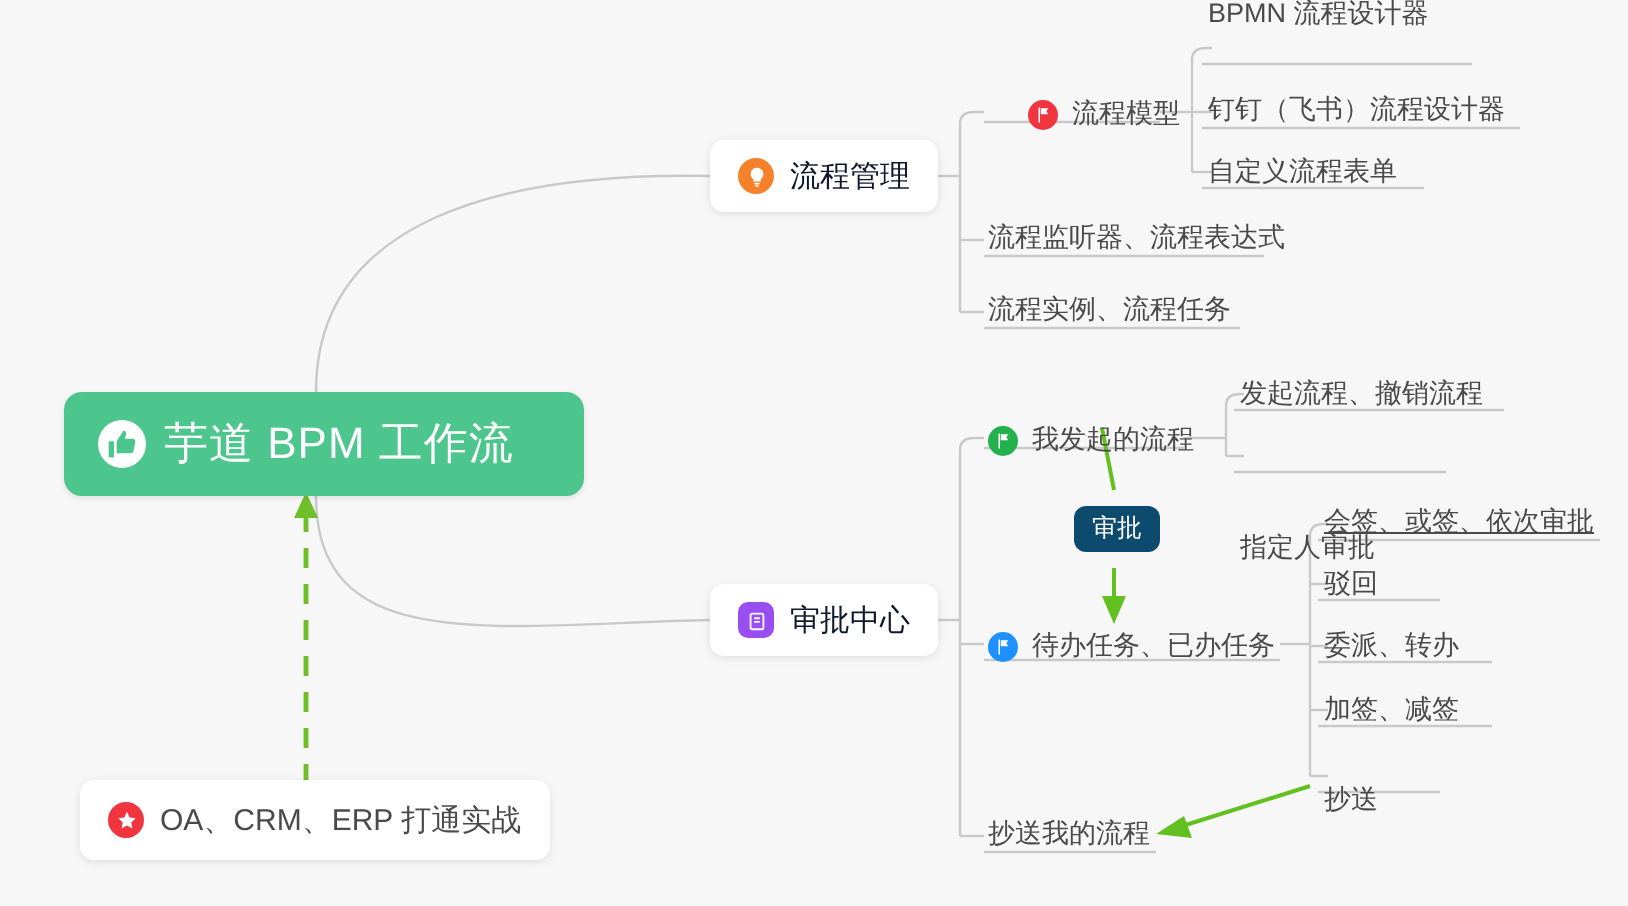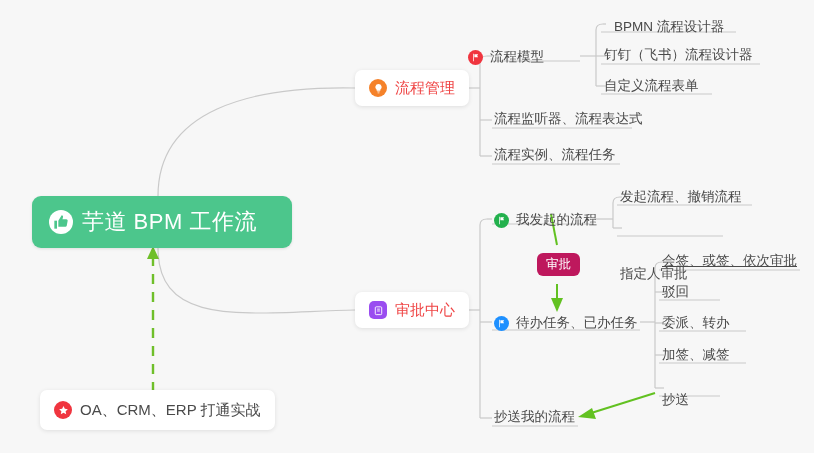--- a/index.html
+++ b/index.html
@@ -30,21 +30,21 @@
   
   .card {
     position:absolute;
     background:#ffffff;
     border-radius:7px;
     display:flex; align-items:center; gap:8px;
     padding:0 14px;
     box-shadow:0 1px 4px rgba(0,0,0,.10);
     white-space:nowrap;
   }
-  .card .card-label { font-size:15px; color:#ef4444; }
+  .card .card-label { font-size:15px; color:#0f172a; }
 
   #node-liucheng { left:355px; top:70px; height:36px; }
   #node-shenpi   { left:355px; top:292px; height:36px; }
   #node-oa       { left:40px;  top:390px; height:40px; }
   #node-oa .card-label { font-size:15px; color:#4a4a4a; }
 
   
   .flag-node {
     position:absolute;
     display:flex; align-items:center; gap:7px;
@@ -57,21 +57,21 @@
     position:absolute;
     font-size:13.5px;
     color:#4a4a4a;
     white-space:nowrap;
     line-height:1;
   }
 
   
   .pill {
     position:absolute; left:537px; top:253px;
-    background:#be185d;
+    background:#0c4a6e;
     border-radius:6px;
     padding:5px 9px;
     font-size:12.5px;
     color:#ffffff;
     line-height:1;
   }
 
   
   .ico { display:inline-flex; align-items:center; justify-content:center; flex:none; }
   .ico-thumb { width:24px; height:24px; border-radius:50%; background:#ffffff; }
@@ -185,31 +185,31 @@
     <span class="ico ico-round" style="background:#f5822a">
       <svg width="11" height="11" viewBox="0 0 24 24" fill="#ffffff">
         <path d="M12 2a7 7 0 00-4 12.7V17h8v-2.3A7 7 0 0012 2z"></path>
         <rect x="9" y="18.3" width="6" height="1.8" rx=".9"></rect>
         <rect x="10" y="21" width="4" height="1.6" rx=".8"></rect>
       </svg>
     </span>
     <span class="card-label">流程管理</span>
   </div>
 
-  <div class="flag-node" style="left:468px; top:48px;justify-content:center;">
+  <div class="flag-node" style="left:514px; top:48px;justify-content:center;">
     <span class="ico ico-flag" style="background:#f0353f">
       <svg width="9" height="9" viewBox="0 0 24 24" fill="#ffffff">
         <path d="M6 2h2v20H6z"></path>
           <path d="M9 3h10l-2.5 4L19 11H9z"></path>
       </svg>
     </span>
     <span class="flag-label">流程模型</span>
   </div>
 
-  <div class="leaf" style="left:604px; top:20px;margin-left:10px;">BPMN 流程设计器</div>
+  <div class="leaf" style="left:604px; top:0;">BPMN 流程设计器</div>
   <div class="leaf" style="left:604px; top:48px;">钉钉（飞书）流程设计器</div>
   <div class="leaf" style="left:604px; top:79px;">自定义流程表单</div>
 
   <div class="leaf" style="left:494px; top:148px;">流程实例、流程任务</div>
   <div class="leaf" style="left:494px; top:112px;">流程监听器、流程表达式</div>
 
   <div class="card" id="node-shenpi">
     <span class="ico ico-sq" style="background:#9a4df0">
       <svg width="11" height="11" viewBox="0 0 24 24" fill="none" stroke="#ffffff" stroke-width="2">
         <rect x="5" y="4" width="14" height="17" rx="2"></rect>

